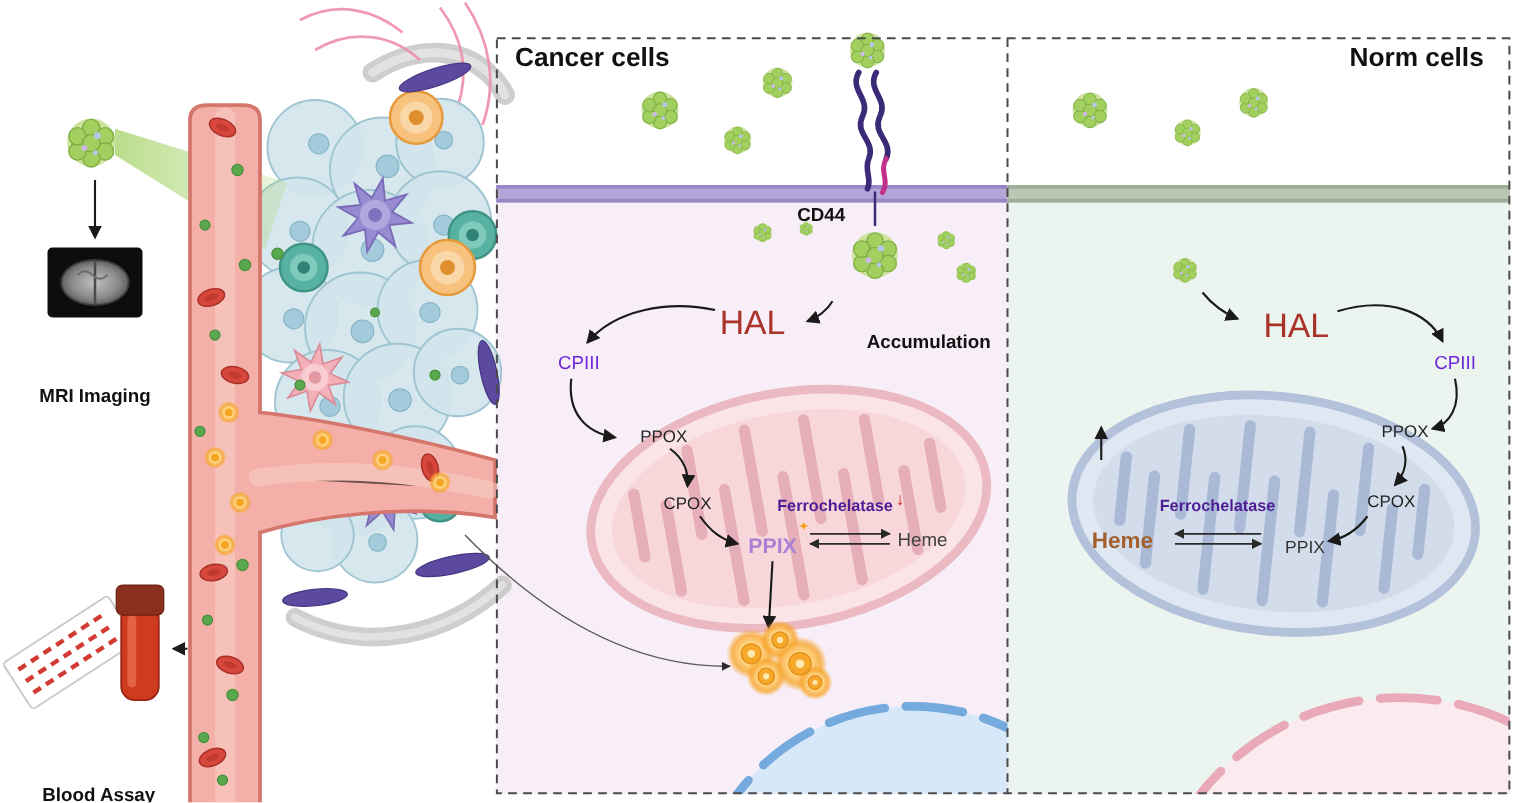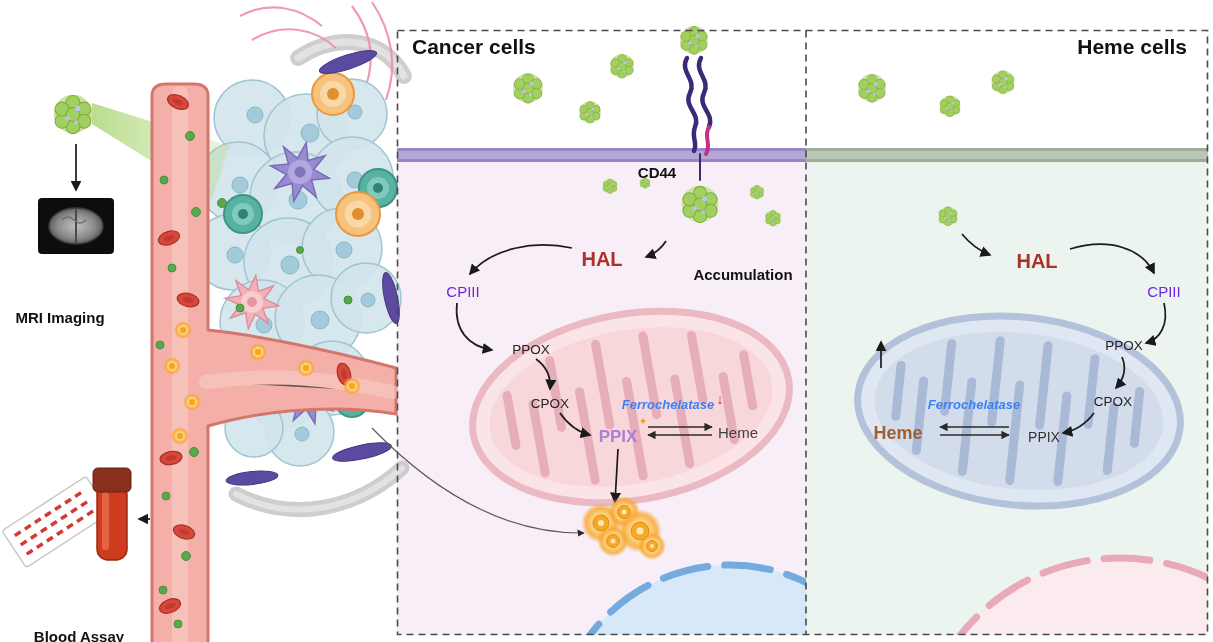--- a/index.html
+++ b/index.html
@@ -5,25 +5,25 @@
   html,body{margin:0;padding:0;background:#ffffff;}
   .stage{position:relative;width:1213px;height:642px;background:#ffffff;overflow:hidden;
          font-family:"Liberation Sans","DejaVu Sans",sans-serif;}
   .scene{position:absolute;left:0;top:0;}
   .labels{position:absolute;left:0;top:0;width:100%;height:100%;pointer-events:none;}
   .lbl{position:absolute;transform:translate(-50%,-50%);white-space:nowrap;color:#1a1a1a;}
   .left-anchor{transform:translate(0,-50%);}
   .right-anchor{transform:translate(0,-50%);}
   .t-title{font-size:21px;font-weight:700;color:#111;}
   .t-bold15{font-size:15px;font-weight:700;color:#111;margin-top:44px;}
-  .t-hal{font-size:20px;font-weight:700;color:var(--hal-text,#a93229);}
+  .t-hal{font-size:27px;font-weight:400;color:var(--hal-text,#a93229);}
   .t-cpiii{font-size:15px;color:#6d28d9;}
   .t-enz{font-size:13.5px;color:#222;}
   .t-ppix-c{font-size:17px;font-weight:700;color:var(--ppix-cancer-text,#aa80d4);}
-  .t-ferro{font-size:13px;font-weight:700;color:#3b82f6;font-style:italic;}
+  .t-ferro{font-size:13px;font-weight:700;color:#4c1d95;}
   .t-heme-c{font-size:15px;color:#3f3f3f;}
   .t-ppix-n{font-size:14px;color:#333;}
   .t-heme-n{font-size:18px;font-weight:700;color:var(--heme-norm-text,#a3602f);}
   .t-down{font-size:14px;font-weight:700;color:var(--ferrochelatase-down,#d6281a);}
   .t-spark{font-size:11px;color:#f2a324;}
   .bg-cancer{fill:var(--cancer-bg,#f8eef7);}
   .bg-norm{fill:var(--norm-bg,#ecf4ef);}
   .mem-cancer{fill:var(--cancer-membrane,#b4a6d6);}
   .mem-norm{fill:var(--norm-membrane,#bac7b4);}
 </style>
@@ -371,21 +371,21 @@
   </g>
 
   <g fill="none" stroke="#4a4a4a" stroke-width="1.6" stroke-dasharray="7 5">
     <rect x="397.5" y="30.5" width="810" height="604"></rect>
     <path d="M806,30.5 L806,634.5"></path>
   </g>
 </svg>
 
 <div class="labels">
   <div class="lbl t-title left-anchor" style="left:412px;top:47px">Cancer cells</div>
-  <div class="lbl t-title right-anchor" style="right:26px;top:47px">Heme cells</div>
+  <div class="lbl t-title right-anchor" style="right:26px;top:47px">Norm cells</div>
 
   <div class="lbl t-bold15" style="left:657px;top:128px">CD44</div>
   <div class="lbl t-bold15" style="left:743px;top:230px">Accumulation</div>
   <div class="lbl t-hal" style="left:602px;top:259px">HAL</div>
   <div class="lbl t-cpiii" style="left:463px;top:291px">CPIII</div>
   <div class="lbl t-enz" style="left:531px;top:349px">PPOX</div>
   <div class="lbl t-enz" style="left:550px;top:403px">CPOX</div>
   <div class="lbl t-ppix-c" style="left:618px;top:437px">PPIX</div>
   <div class="lbl t-spark" style="left:643px;top:421px">✦</div>
   <div class="lbl t-ferro" style="left:668px;top:404px">Ferrochelatase</div>
@@ -393,17 +393,17 @@
   <div class="lbl t-heme-c" style="left:738px;top:432px">Heme</div>
 
   <div class="lbl t-hal" style="left:1037px;top:261px">HAL</div>
   <div class="lbl t-cpiii" style="left:1164px;top:291px">CPIII</div>
   <div class="lbl t-enz" style="left:1124px;top:345px">PPOX</div>
   <div class="lbl t-enz" style="left:1113px;top:401px">CPOX</div>
   <div class="lbl t-ppix-n" style="left:1044px;top:437px">PPIX</div>
   <div class="lbl t-ferro" style="left:974px;top:404px">Ferrochelatase</div>
   <div class="lbl t-heme-n" style="left:898px;top:433px">Heme</div>
 
-  <div class="lbl t-bold15" style="left:60px;top:273px">MRI Imaging</div>
+  <div class="lbl t-bold15" style="left:76px;top:273px">MRI Imaging</div>
   <div class="lbl t-bold15" style="left:79px;top:592px">Blood Assay</div>
 </div>
 
 </div>
 
 </body></html>

